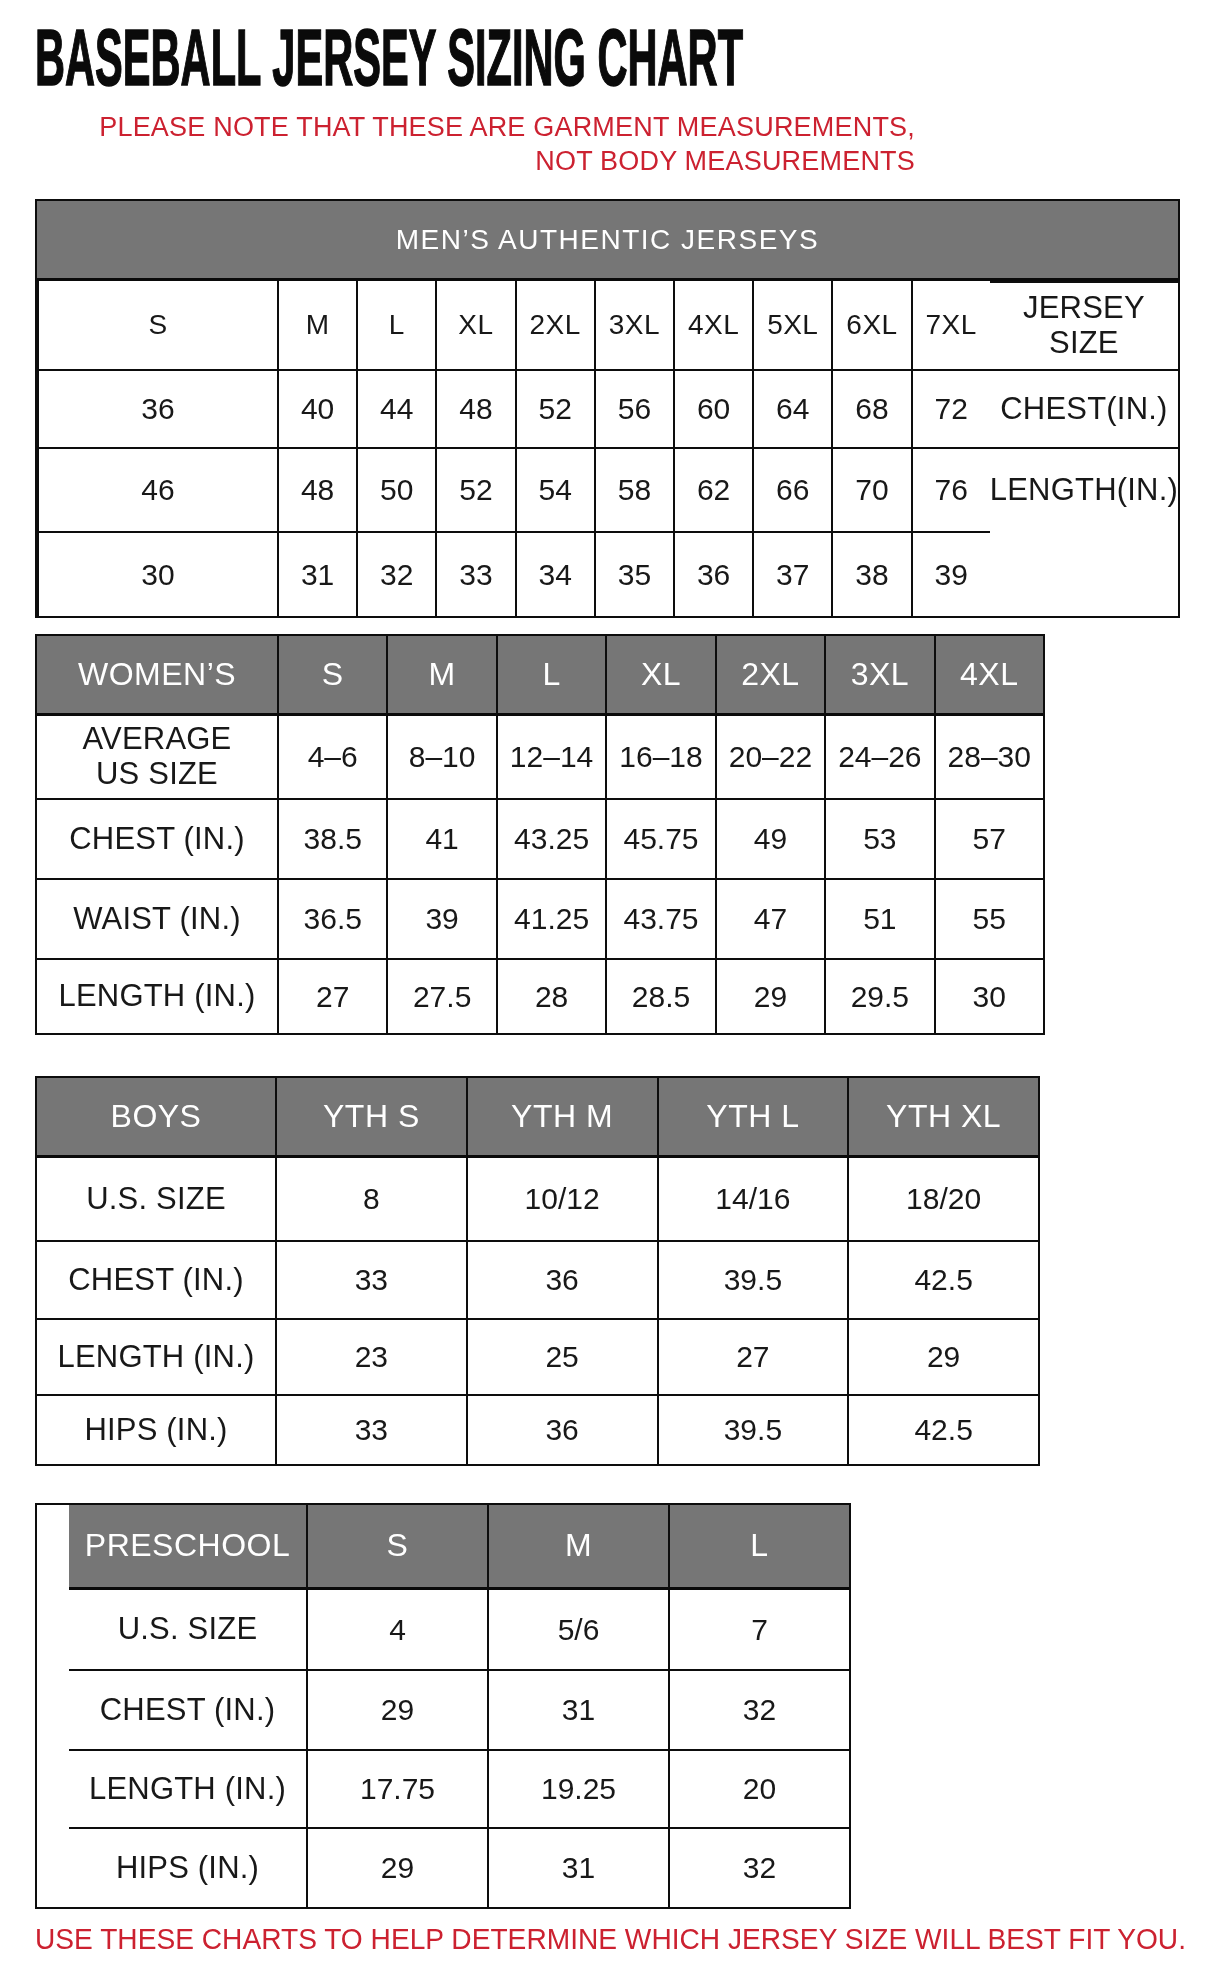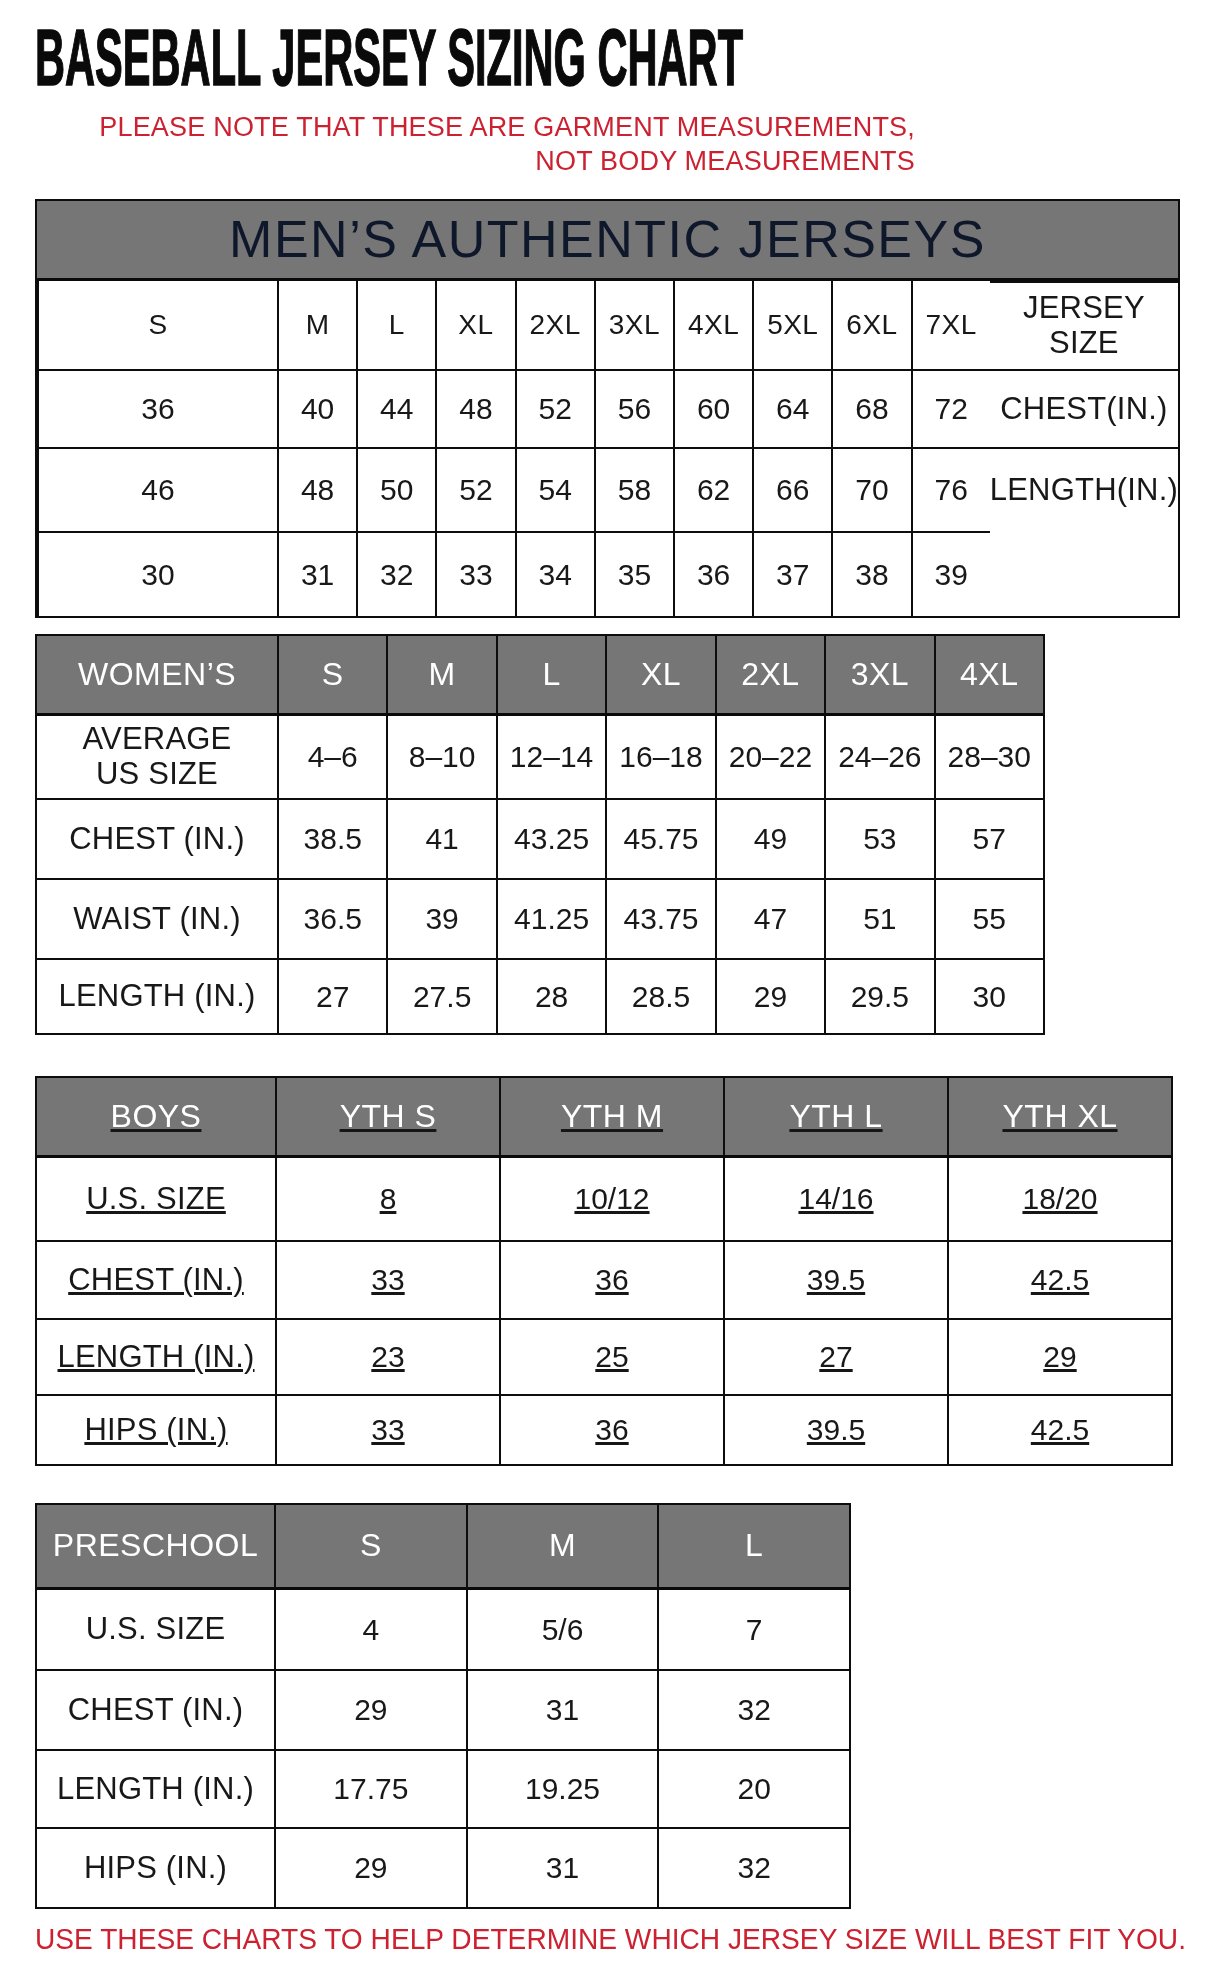--- a/index.html
+++ b/index.html
@@ -47,53 +47,53 @@
     grid-template-rows: 80px 88px 78px 84px 85px;
     margin-top: 21px;
   }
   .tbl-womens {
     width: 1010px;
     grid-template-columns: 240px repeat(7, 1fr);
     grid-template-rows: 80px 82px 80px 80px 75px;
     margin-top: 16px;
   }
   .tbl-boys {
-    width: 1138px;
+    width: 1005px;
     grid-template-columns: 238px repeat(4, 1fr);
     grid-template-rows: 80px 82px 78px 76px 70px;
     margin-top: 41px;
-    text-decoration: underline;
   }
   .tbl-preschool {
     width: 816px;
     grid-template-columns: 237px repeat(3, 1fr);
     grid-template-rows: 85px 79px 80px 78px 80px;
     margin-top: 37px;
+    padding-left: 32px;
   }
 
   .cell {
     display: flex;
     align-items: center;
     justify-content: center;
     text-align: center;
     border-left: 2px solid #0d0d0d;
     border-top: 2px solid #0d0d0d;
     font-size: 30px;
     color: #181818;
     white-space: pre-line;
     line-height: 1.12;
   }
   .c0 { border-left: none; }
   .r0 { border-top: none; }
   .r1 { border-top: none; }
 
   .banner {
     background: #767676;
-    color: #0f172a;
-    font-size: 52px;
+    color: #ffffff;
+    font-size: 28px;
     letter-spacing: 1.5px;
     border-bottom: 3px solid #0a0a0a;
     border-left: none;
   }
   .hdr {
     background: #767676;
     color: #ffffff;
     font-size: 32px;
     letter-spacing: 0.5px;
     border-bottom: 3px solid #0a0a0a;

